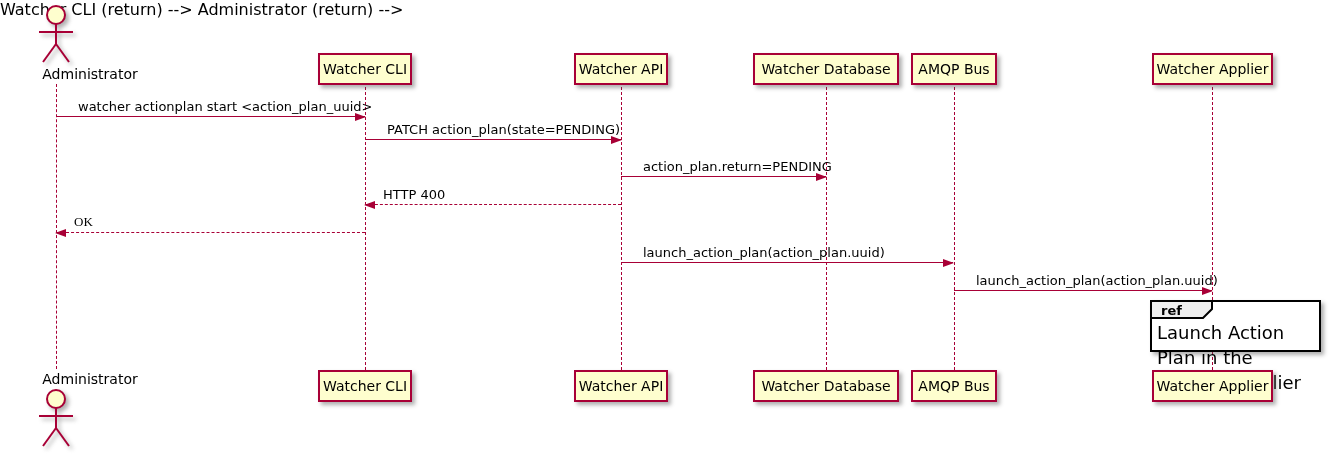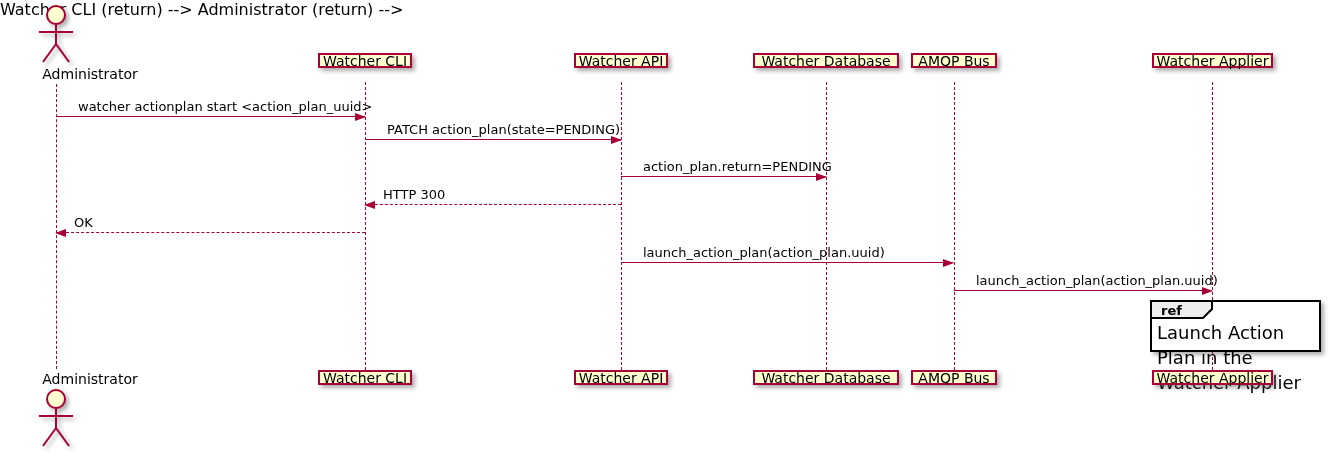--- a/index.html
+++ b/index.html
@@ -4,21 +4,21 @@
 <style>
   html,body{margin:0;padding:0;background:#ffffff;}
   .stage{
     position:relative;width:1330px;height:456px;background:#ffffff;overflow:hidden;
     font-family:"DejaVu Sans","Liberation Sans",sans-serif;color:#000;
   }
   
   .lifeline{position:absolute;width:0;border-left:1px dashed #A80036;}
   
   .pbox{
-    position:absolute;height:15px;background:#FEFECE;border:2px solid #A80036;
+    position:absolute;height:32px;background:#FEFECE;border:2px solid #A80036;
     box-shadow:3px 3px 4px rgba(80,80,80,0.45);
     display:flex;align-items:center;justify-content:center;
     font-size:14px;white-space:nowrap;box-sizing:border-box;
   }
   
   .actor-fig{position:absolute;filter:drop-shadow(3px 3px 2px rgba(80,80,80,0.45));}
   .actor-label{position:absolute;width:112px;text-align:center;font-size:14px;white-space:nowrap;padding-left:34px;}
   
   .message{position:absolute;height:17px;}
   .msg-label{position:absolute;bottom:3px;font-size:13px;white-space:nowrap;}
@@ -86,26 +86,26 @@
     <div class="head right"></div>
   </div>
   
   <div class="message" style="left:621px;top:160px;width:205px;">
     <div class="msg-label off6">action_plan.return=PENDING</div>
     <div class="msg-line solid"></div>
     <div class="head right"></div>
   </div>
    Watcher CLI (return) --&gt;
   <div class="message" style="left:365px;top:188px;width:256px;">
-    <div class="msg-label off18">HTTP 300</div>
+    <div class="msg-label off18">HTTP 400</div>
     <div class="msg-line dashed"></div>
     <div class="head left"></div>
   </div>
    Administrator (return) --&gt;
-  <div class="message" style="left:56px;top:216px;width:309px;">
+  <div class="message" style="left:56px;top:216px;width:309px;font-family:Liberation Serif, serif;">
     <div class="msg-label off18">OK</div>
     <div class="msg-line dashed"></div>
     <div class="head left"></div>
   </div>
   
   <div class="message" style="left:621px;top:246px;width:332px;">
     <div class="msg-label off6">launch_action_plan(action_plan.uuid)</div>
     <div class="msg-line solid"></div>
     <div class="head right"></div>
   </div>

